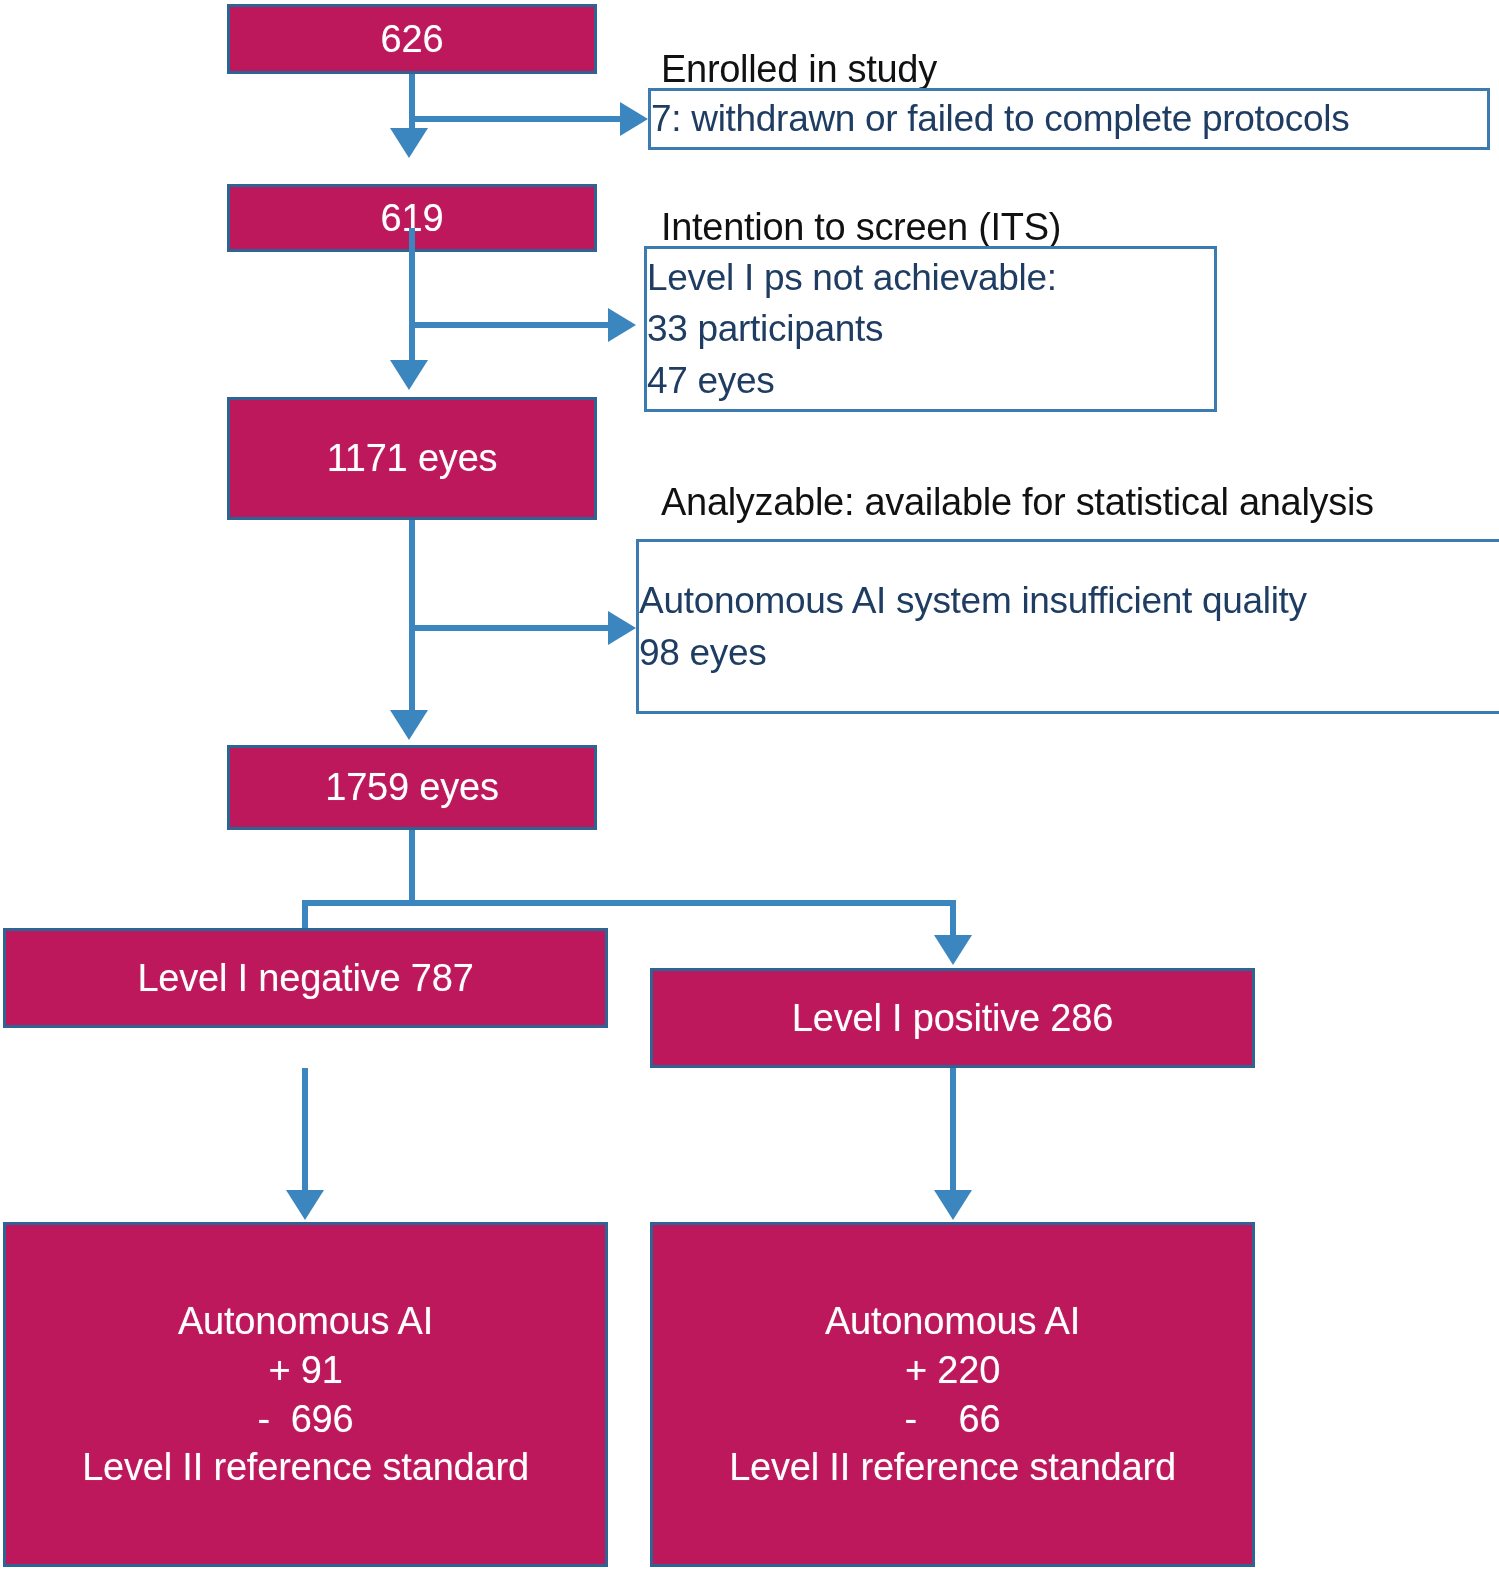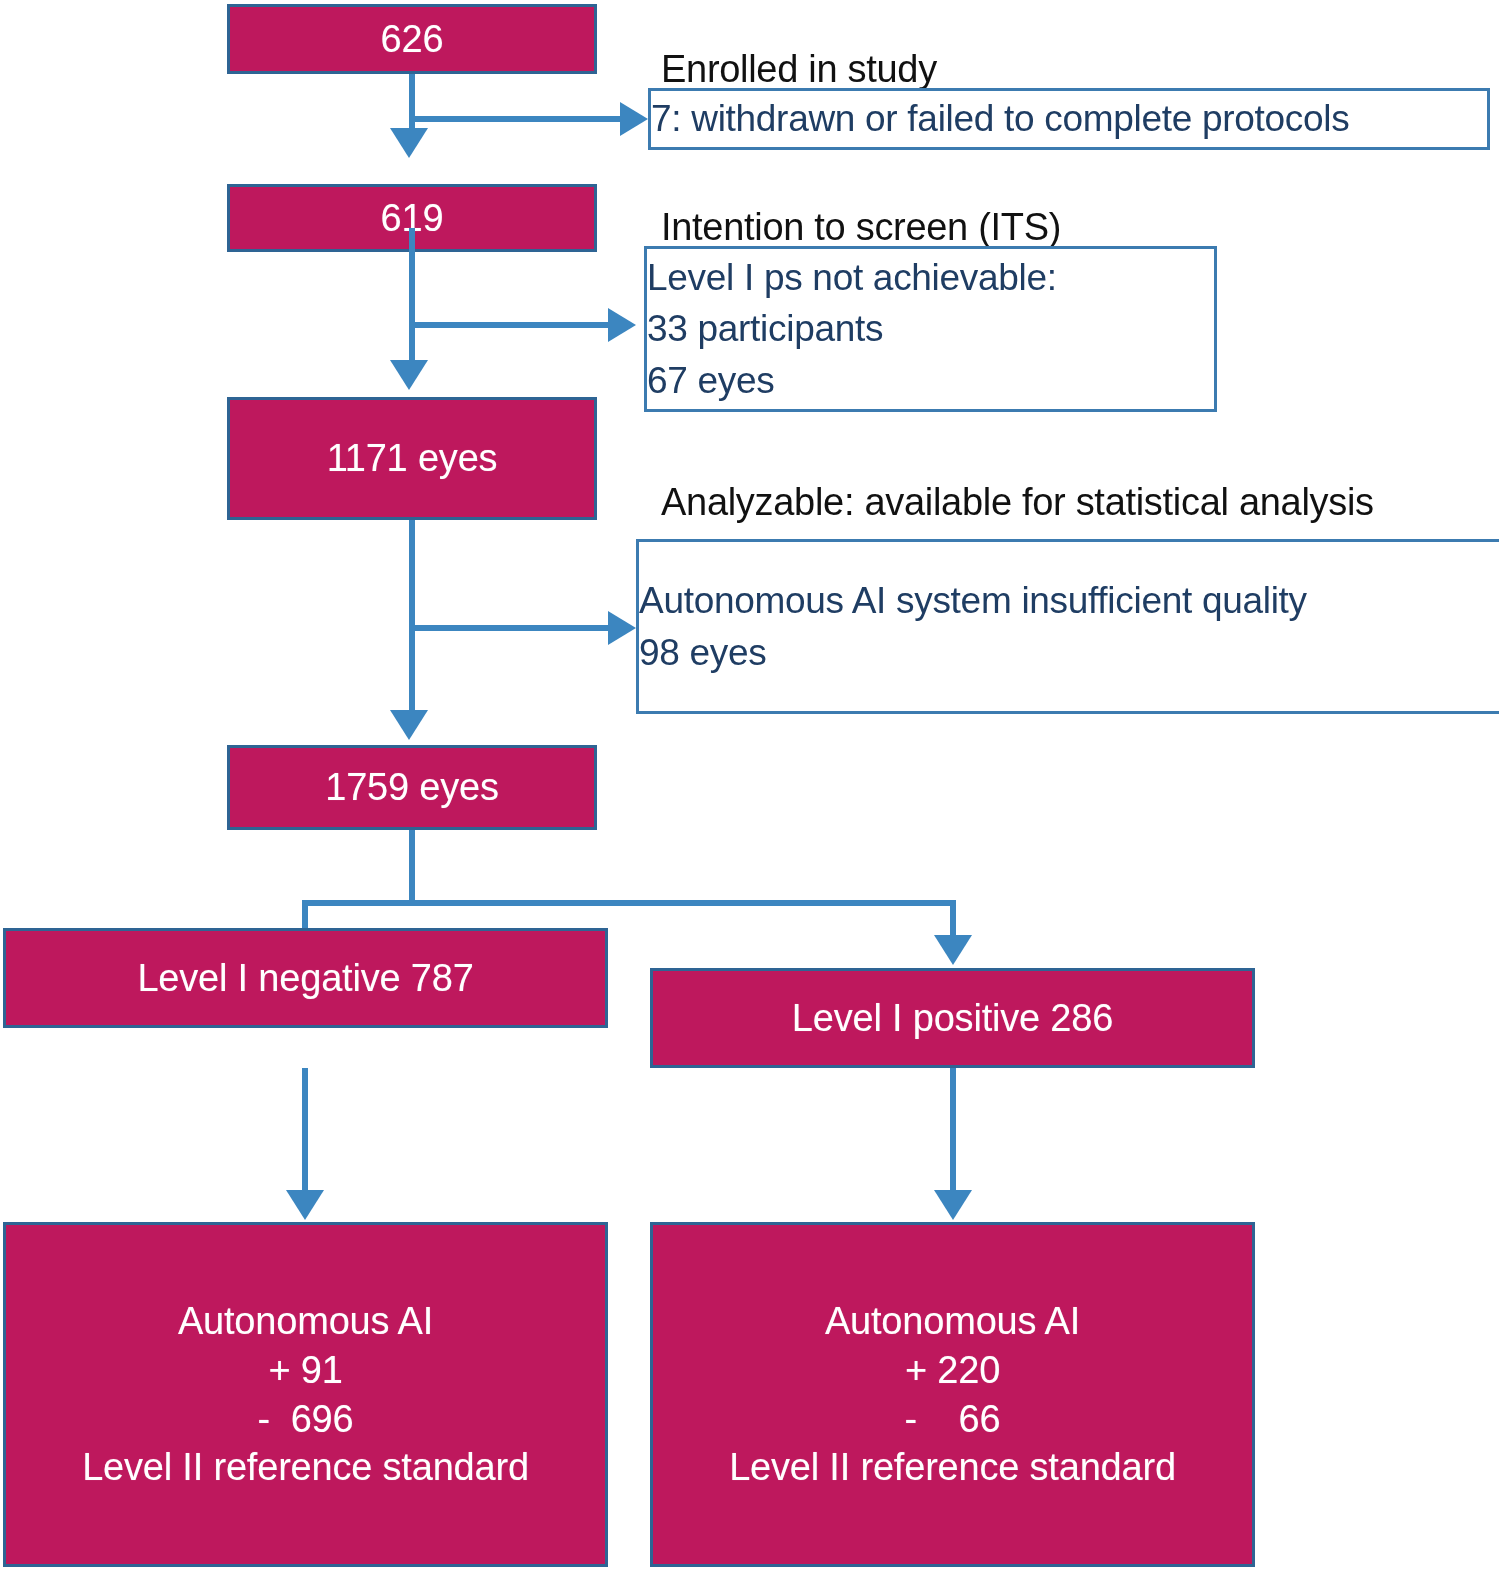--- a/index.html
+++ b/index.html
@@ -121,21 +121,21 @@
   <div class="caption" style="left:661px; top:176px;">Intention to screen (ITS)</div>
 
   <div class="vline" style="left:409px; top:228px; height:135px;"></div>
   <div class="arrow-down" style="left:390px; top:360px;"></div>
   <div class="hline" style="left:409px; top:322px; width:206px;"></div>
   <div class="arrow-right" style="left:608px; top:308px;"></div>
 
   <div class="obox" style="left:644px; top:246px; width:573px; height:166px;">
     <span class="line">Level I ps not achievable:</span>
     <span class="line">33 participants</span>
-    <span class="line">67 eyes</span>
+    <span class="line">47 eyes</span>
   </div>
 
   <div class="node" style="left:227px; top:397px; width:370px; height:123px;">
     <span class="line">1171 eyes</span>
   </div>
 
   <div class="caption" style="left:661px; top:451px;">Analyzable: available for statistical analysis</div>
 
   <div class="vline" style="left:409px; top:520px; height:193px;"></div>
   <div class="arrow-down" style="left:390px; top:710px;"></div>

